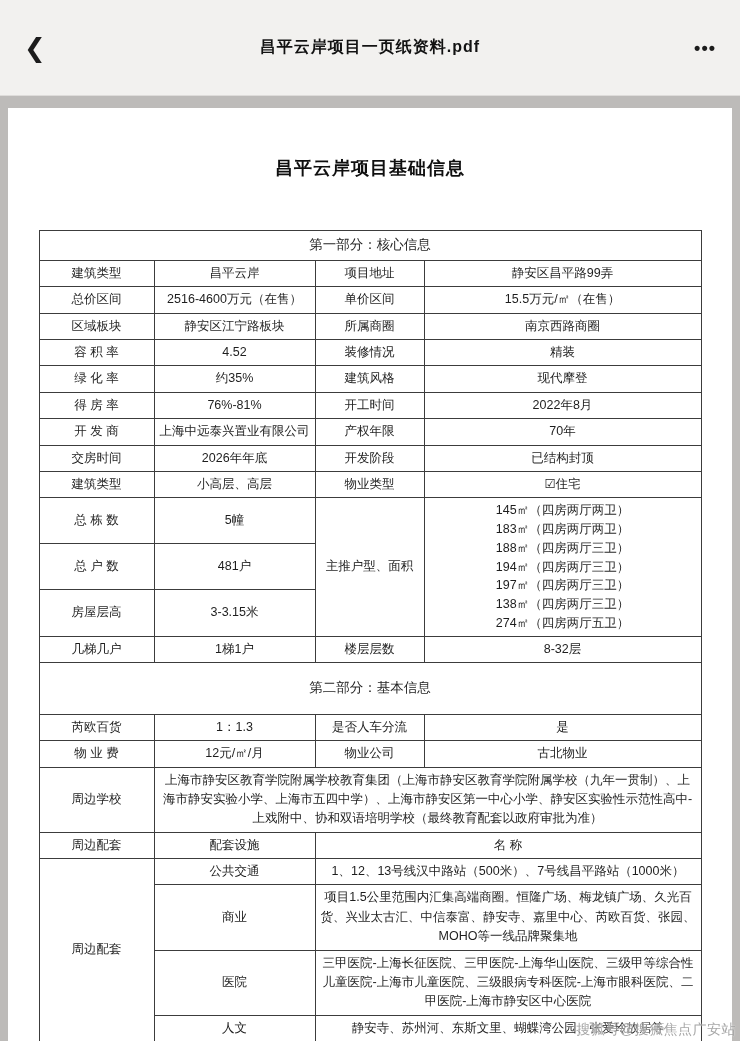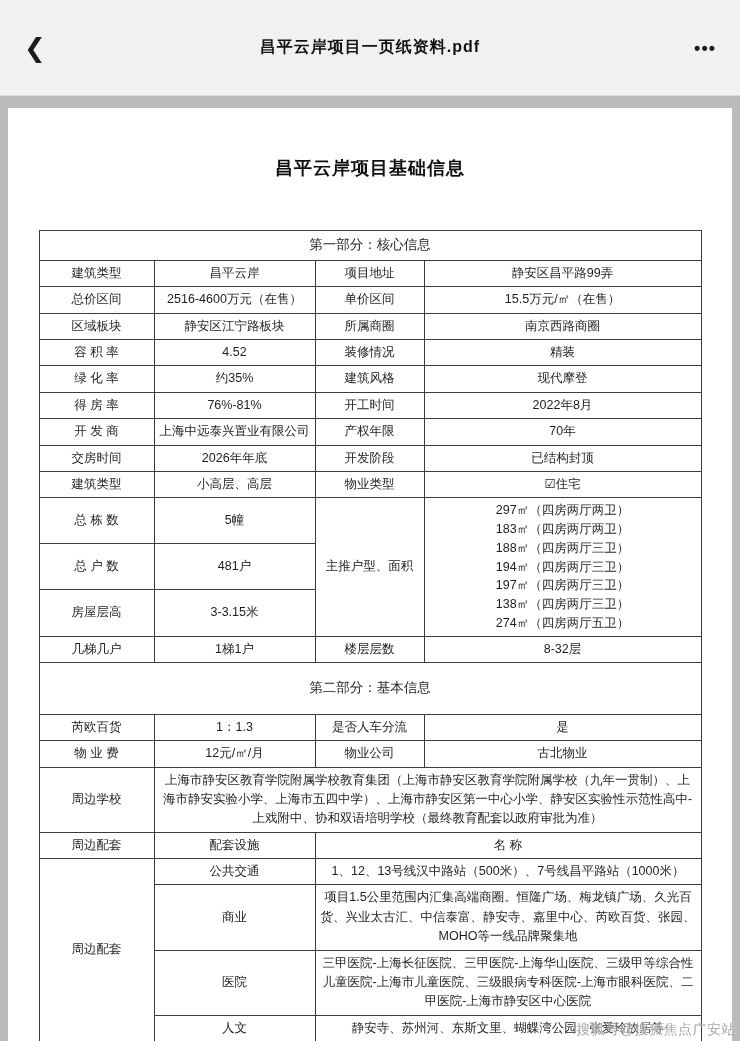--- a/index.html
+++ b/index.html
@@ -118,21 +118,21 @@
           <td>小高层、高层</td>
           <td>物业类型</td>
           <td>☑住宅</td>
         </tr>
 
         <tr>
           <td>总 栋 数</td>
           <td>5幢</td>
           <td rowspan="3">主推户型、面积</td>
           <td rowspan="3" class="unit-list">
-            <div>297㎡（四房两厅两卫）</div>
+            <div>145㎡（四房两厅两卫）</div>
             <div>183㎡（四房两厅两卫）</div>
             <div>188㎡（四房两厅三卫）</div>
             <div>194㎡（四房两厅三卫）</div>
             <div>197㎡（四房两厅三卫）</div>
             <div>138㎡（四房两厅三卫）</div>
             <div>274㎡（四房两厅五卫）</div>
           </td>
         </tr>
         <tr>
           <td>总 户 数</td>

